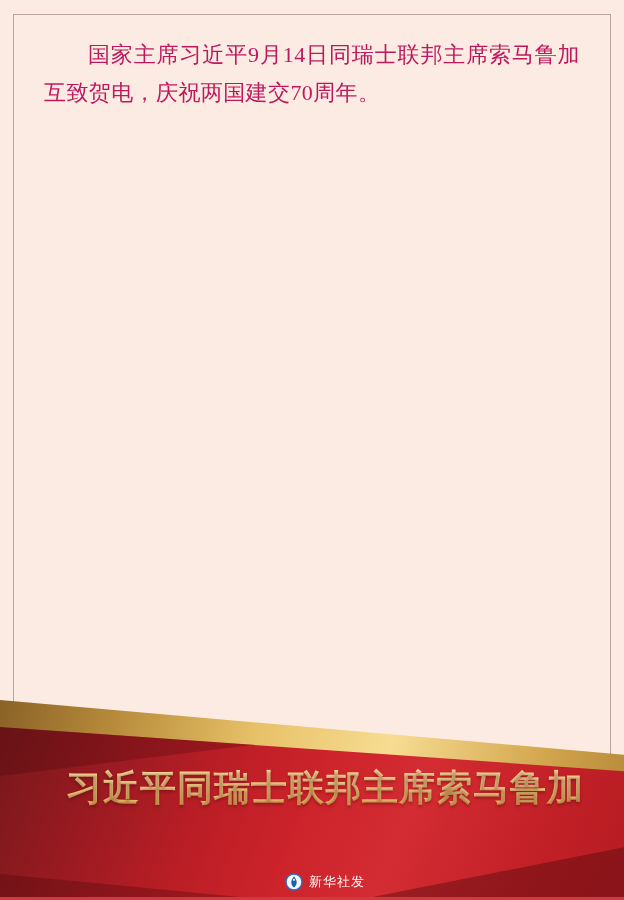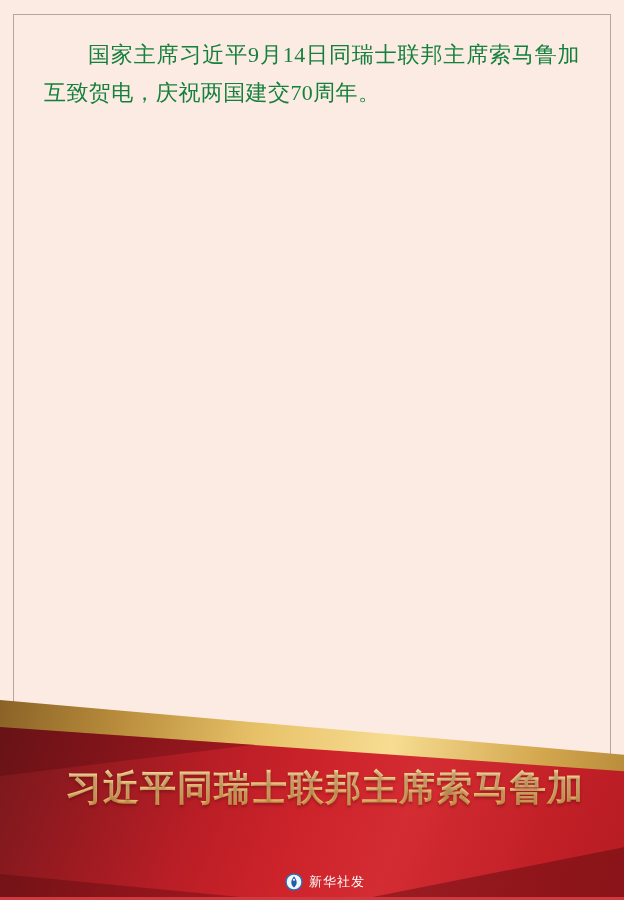--- a/index.html
+++ b/index.html
@@ -22,21 +22,21 @@
     border: 1px solid rgba(132, 104, 94, 0.55);
     pointer-events: none;
   }
   
   .article {
     position: absolute;
     left: 44px; top: 36px;
     width: 536px;
     font-size: 22px;
     line-height: 38px;
-    color: #15803d;
+    color: #be185d;
     text-align: justify;
     letter-spacing: 0.4px;
   }
   .article p {
     margin: 0;
     text-indent: 2em;
   }
   
   .banner {
     position: absolute;

